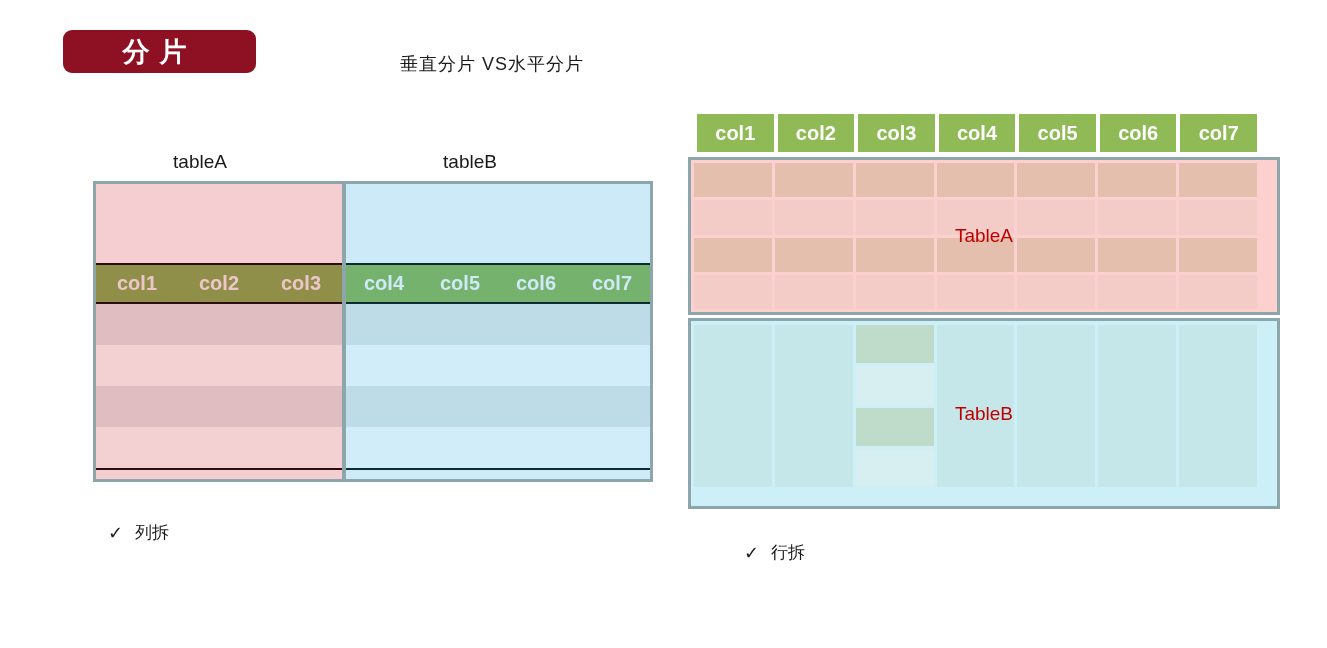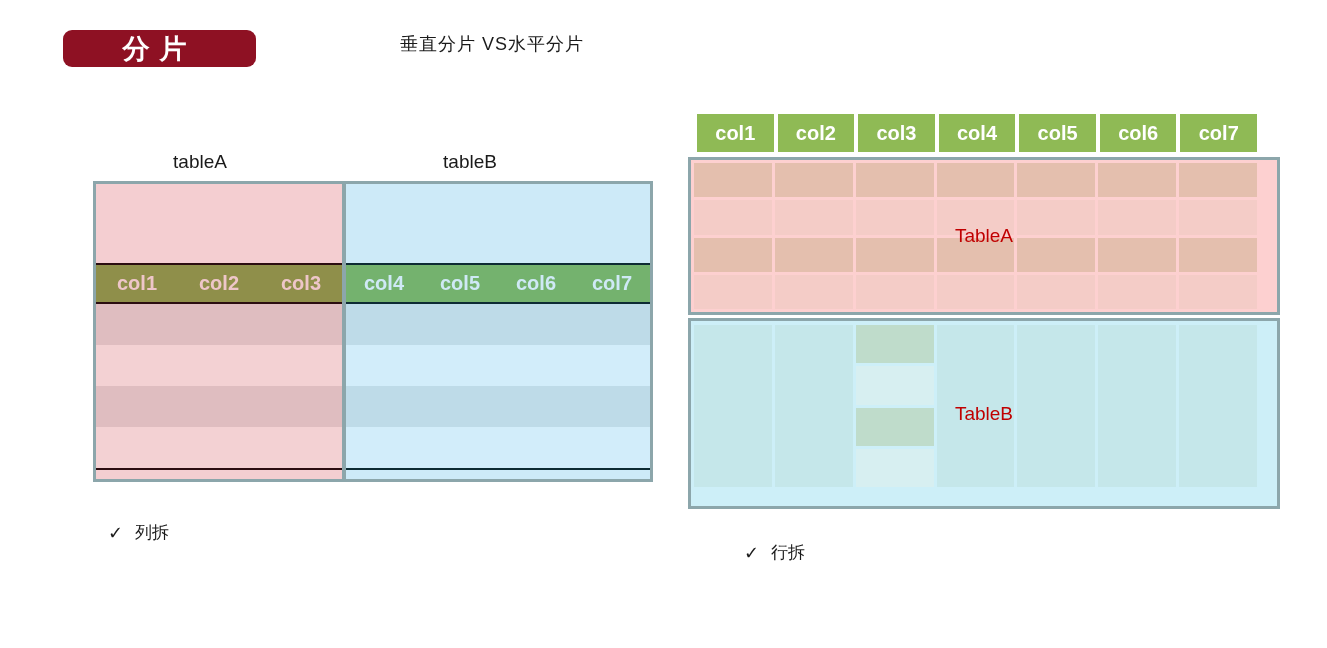--- a/index.html
+++ b/index.html
@@ -1,28 +1,28 @@
 <!DOCTYPE html>
 <html style="--badge_bg: #8E1123; --text: #1A1A1A; --border: #8CA6AB; --line_dark_red: #2B0D10; --line_dark_teal: #0D2B33; --olive_header: #8F8F4A; --olive_header_text: #EEC6C9; --green_header: #74B26E; --green_header_text: #CFE9F6; --right_header_green: #8FBA55; --pink_band: #F4CED1; --pink_row_dark: #DFBDC0; --pink_row_light: #F3D1D3; --blue_band: #CDEAF8; --blue_row_dark: #BEDBE8; --blue_row_light: #D2EDFA; --tablea_fill: #FDD0D0; --tablea_cell_dark: #E4BFAE; --tablea_cell_light: #F4CCC7; --tableb_fill: #CDEFF8; --tableb_col: #C5E7EA; --tableb_cell_dark: #BFDCCB; --tableb_cell_light: #D7EFF1; --label_red: #C00000;"><head>
 <meta charset="utf-8">
 <style>
   html,body{margin:0;padding:0;background:#ffffff;}
   body{font-family:"Liberation Sans", sans-serif; -webkit-font-smoothing:antialiased;}
   .canvas{position:relative;width:1327px;height:648px;background:#ffffff;overflow:hidden;}
 
   
   .badge{
-    position:absolute;left:63px;top:30px;width:193px;height:37px;
+    position:absolute;left:63px;top:30px;width:193px;height:43px;
     background:var(--badge_bg);border-radius:9px;
     color:#ffffff;font-size:27px;font-weight:bold;letter-spacing:10px;
     display:flex;align-items:center;justify-content:center;
     box-sizing:border-box;
   }
   .subtitle{
-    position:absolute;left:400px;top:32px;
+    position:absolute;left:400px;top:52px;
     color:var(--text);font-size:18px;letter-spacing:1px;
   }
 
   
   .tbl-label{position:absolute;top:151px;width:120px;text-align:center;
     color:var(--text);font-size:19px;}
   .tbl-label.a{left:140px;}
   .tbl-label.b{left:410px;}
 
   .split-table{

